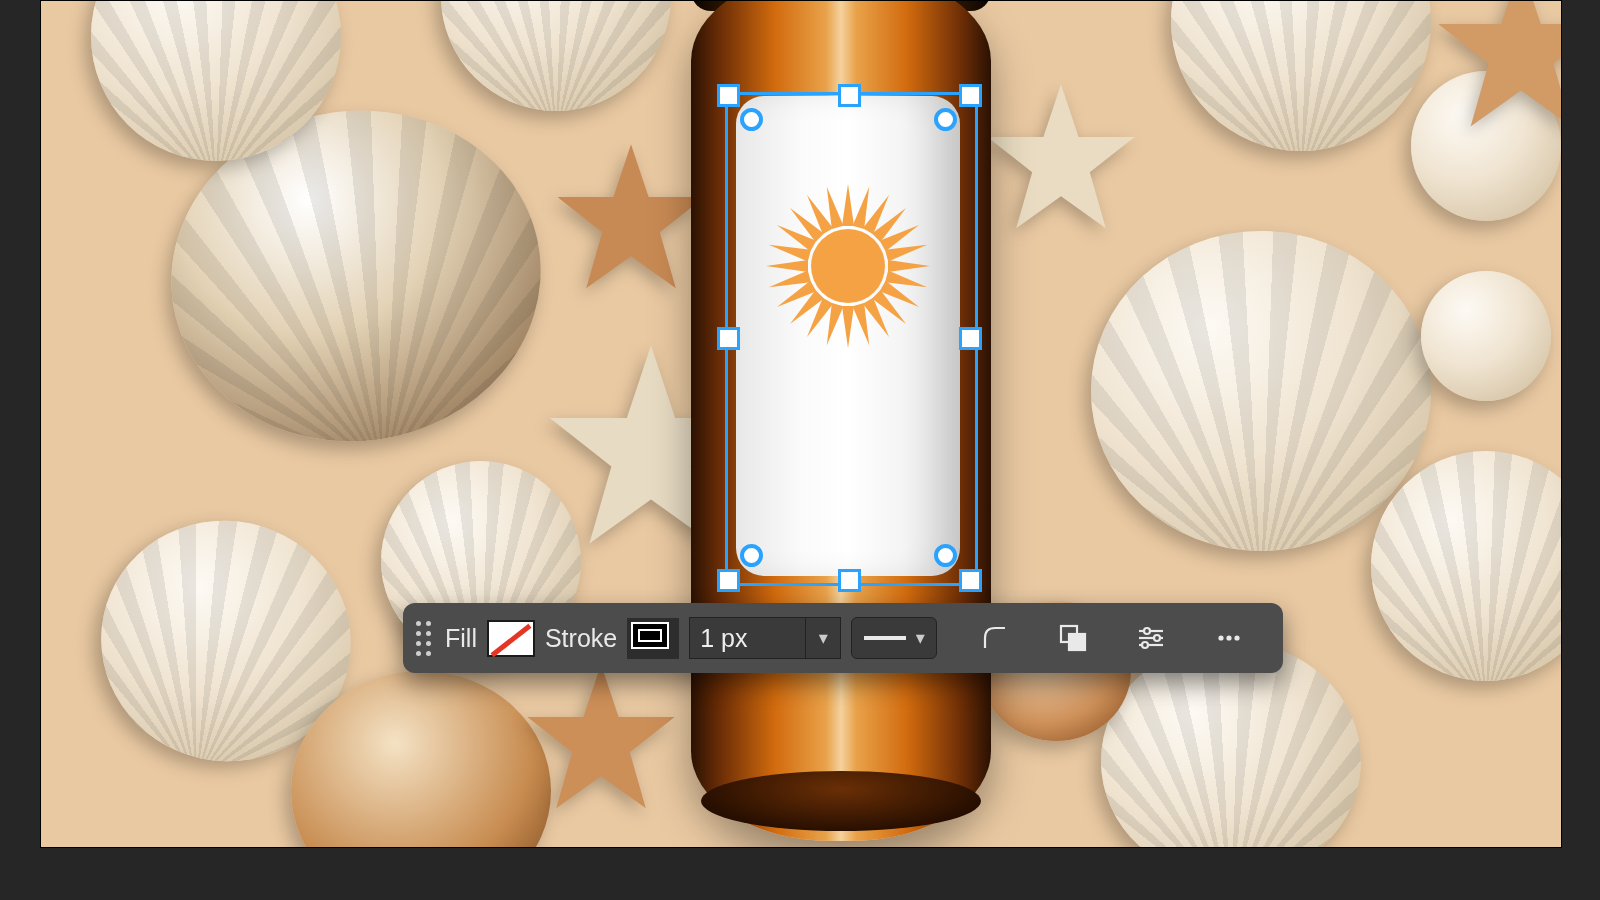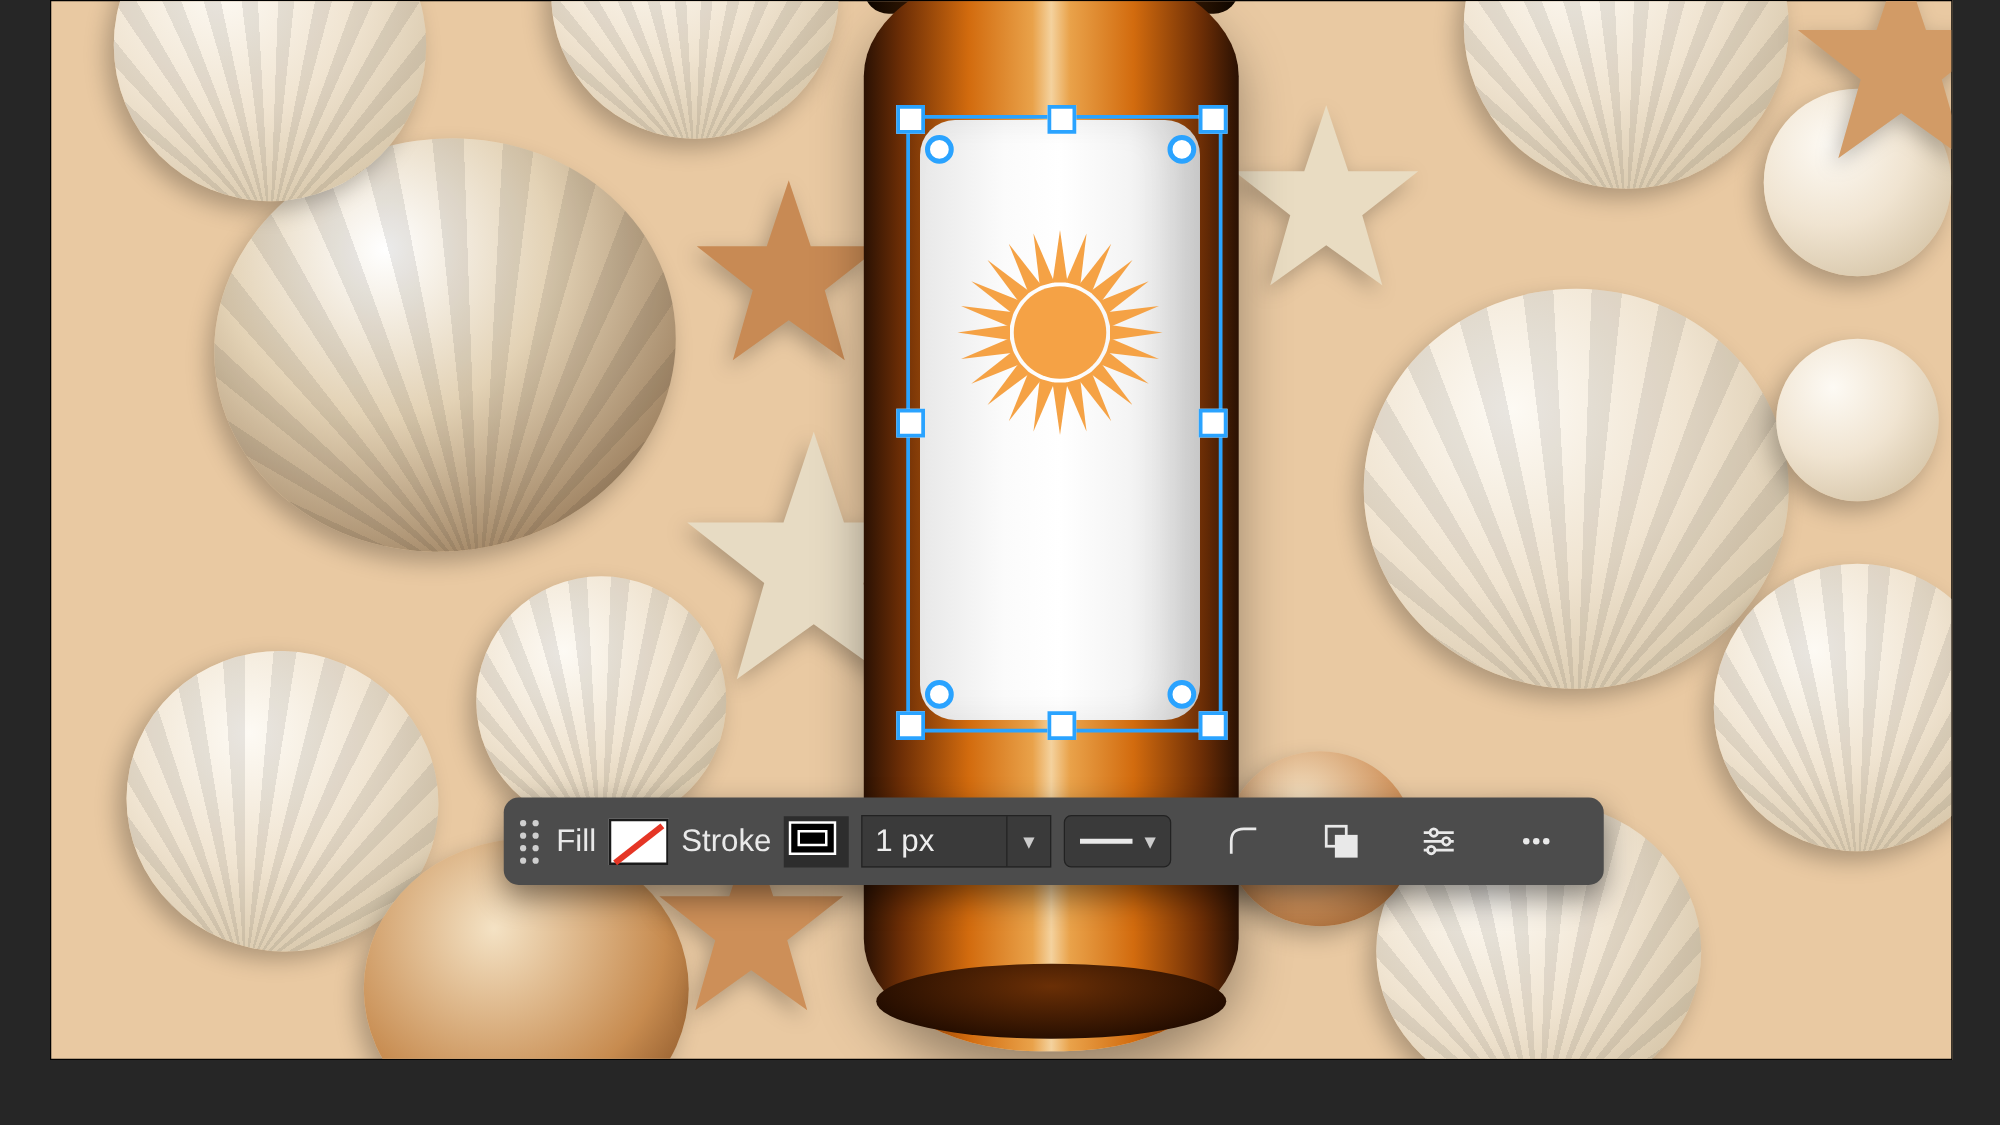--- a/index.html
+++ b/index.html
@@ -15,21 +15,21 @@
   .bottlebase{position:absolute;left:660px;top:770px;width:280px;height:60px;border-radius:50%;background:radial-gradient(ellipse at 50% 30%,#6a2f06 0%,#200b00 80%);}
   .label{position:absolute;left:695px;top:95px;width:224px;height:480px;border-radius:28px;background:linear-gradient(90deg,#e8e8e8 0%,#fbfbfb 30%,#ffffff 50%,#f4f4f4 75%,#d7d7d7 100%);box-shadow:inset -20px 0 30px rgba(0,0,0,.08);}
   
   .sel{position:absolute;left:684px;top:91px;width:247px;height:488px;border:3px solid #2aa3ff;background:transparent;pointer-events:none;}
   .hand{position:absolute;width:17px;height:17px;background:#fff;border:3px solid #2aa3ff;}
   .dot{position:absolute;width:15px;height:15px;border-radius:50%;background:#fff;border:4px solid #2aa3ff;}
   
   .sun{position:absolute;left:722px;top:180px;width:170px;height:170px;}
   .suncore{position:absolute;left:48px;top:48px;width:74px;height:74px;border-radius:50%;background:#f5a245;}
   
-  .tbar{position:absolute;left:362px;top:637px;width:880px;height:70px;border-radius:12px;background:#4c4c4c;display:flex;align-items:center;gap:10px;color:#e9e9e9;font-size:25px;box-shadow:0 10px 24px rgba(0,0,0,.45);}
+  .tbar{position:absolute;left:362px;top:602px;width:880px;height:70px;border-radius:12px;background:#4c4c4c;display:flex;align-items:center;gap:10px;color:#e9e9e9;font-size:25px;box-shadow:0 10px 24px rgba(0,0,0,.45);}
   .grip{width:24px;display:flex;flex-direction:column;gap:5px;align-items:center;margin-left:8px;}
   .grip span{width:5px;height:5px;background:#cfcfcf;border-radius:50%;}
   .griprow{display:flex;gap:5px;}
   .swatch{width:44px;height:33px;border:2px solid #1b1b1b;background:#fff;position:relative;display:inline-block;}
   .swatch.none::after{content:"";position:absolute;left:-2px;right:-2px;top:50%;height:5px;background:#e53525;transform:rotate(-38deg);}
   .swatch.black{background:#000;border:2px solid #fff;position:relative;}
   .swatch.black::after{content:"";position:absolute;inset:5px;border:2px solid #fff;}
   .swatch.blackwrap{background:#2d2d2d;padding:4px;border:none;}
   .sizebox{display:flex;align-items:center;background:#3a3a3a;border:1px solid #222;border-radius:0;height:40px;}
   .sizebox input{width:95px;height:38px;background:transparent;border:none;color:#eee;font-size:25px;padding:0 10px;outline:none;}

